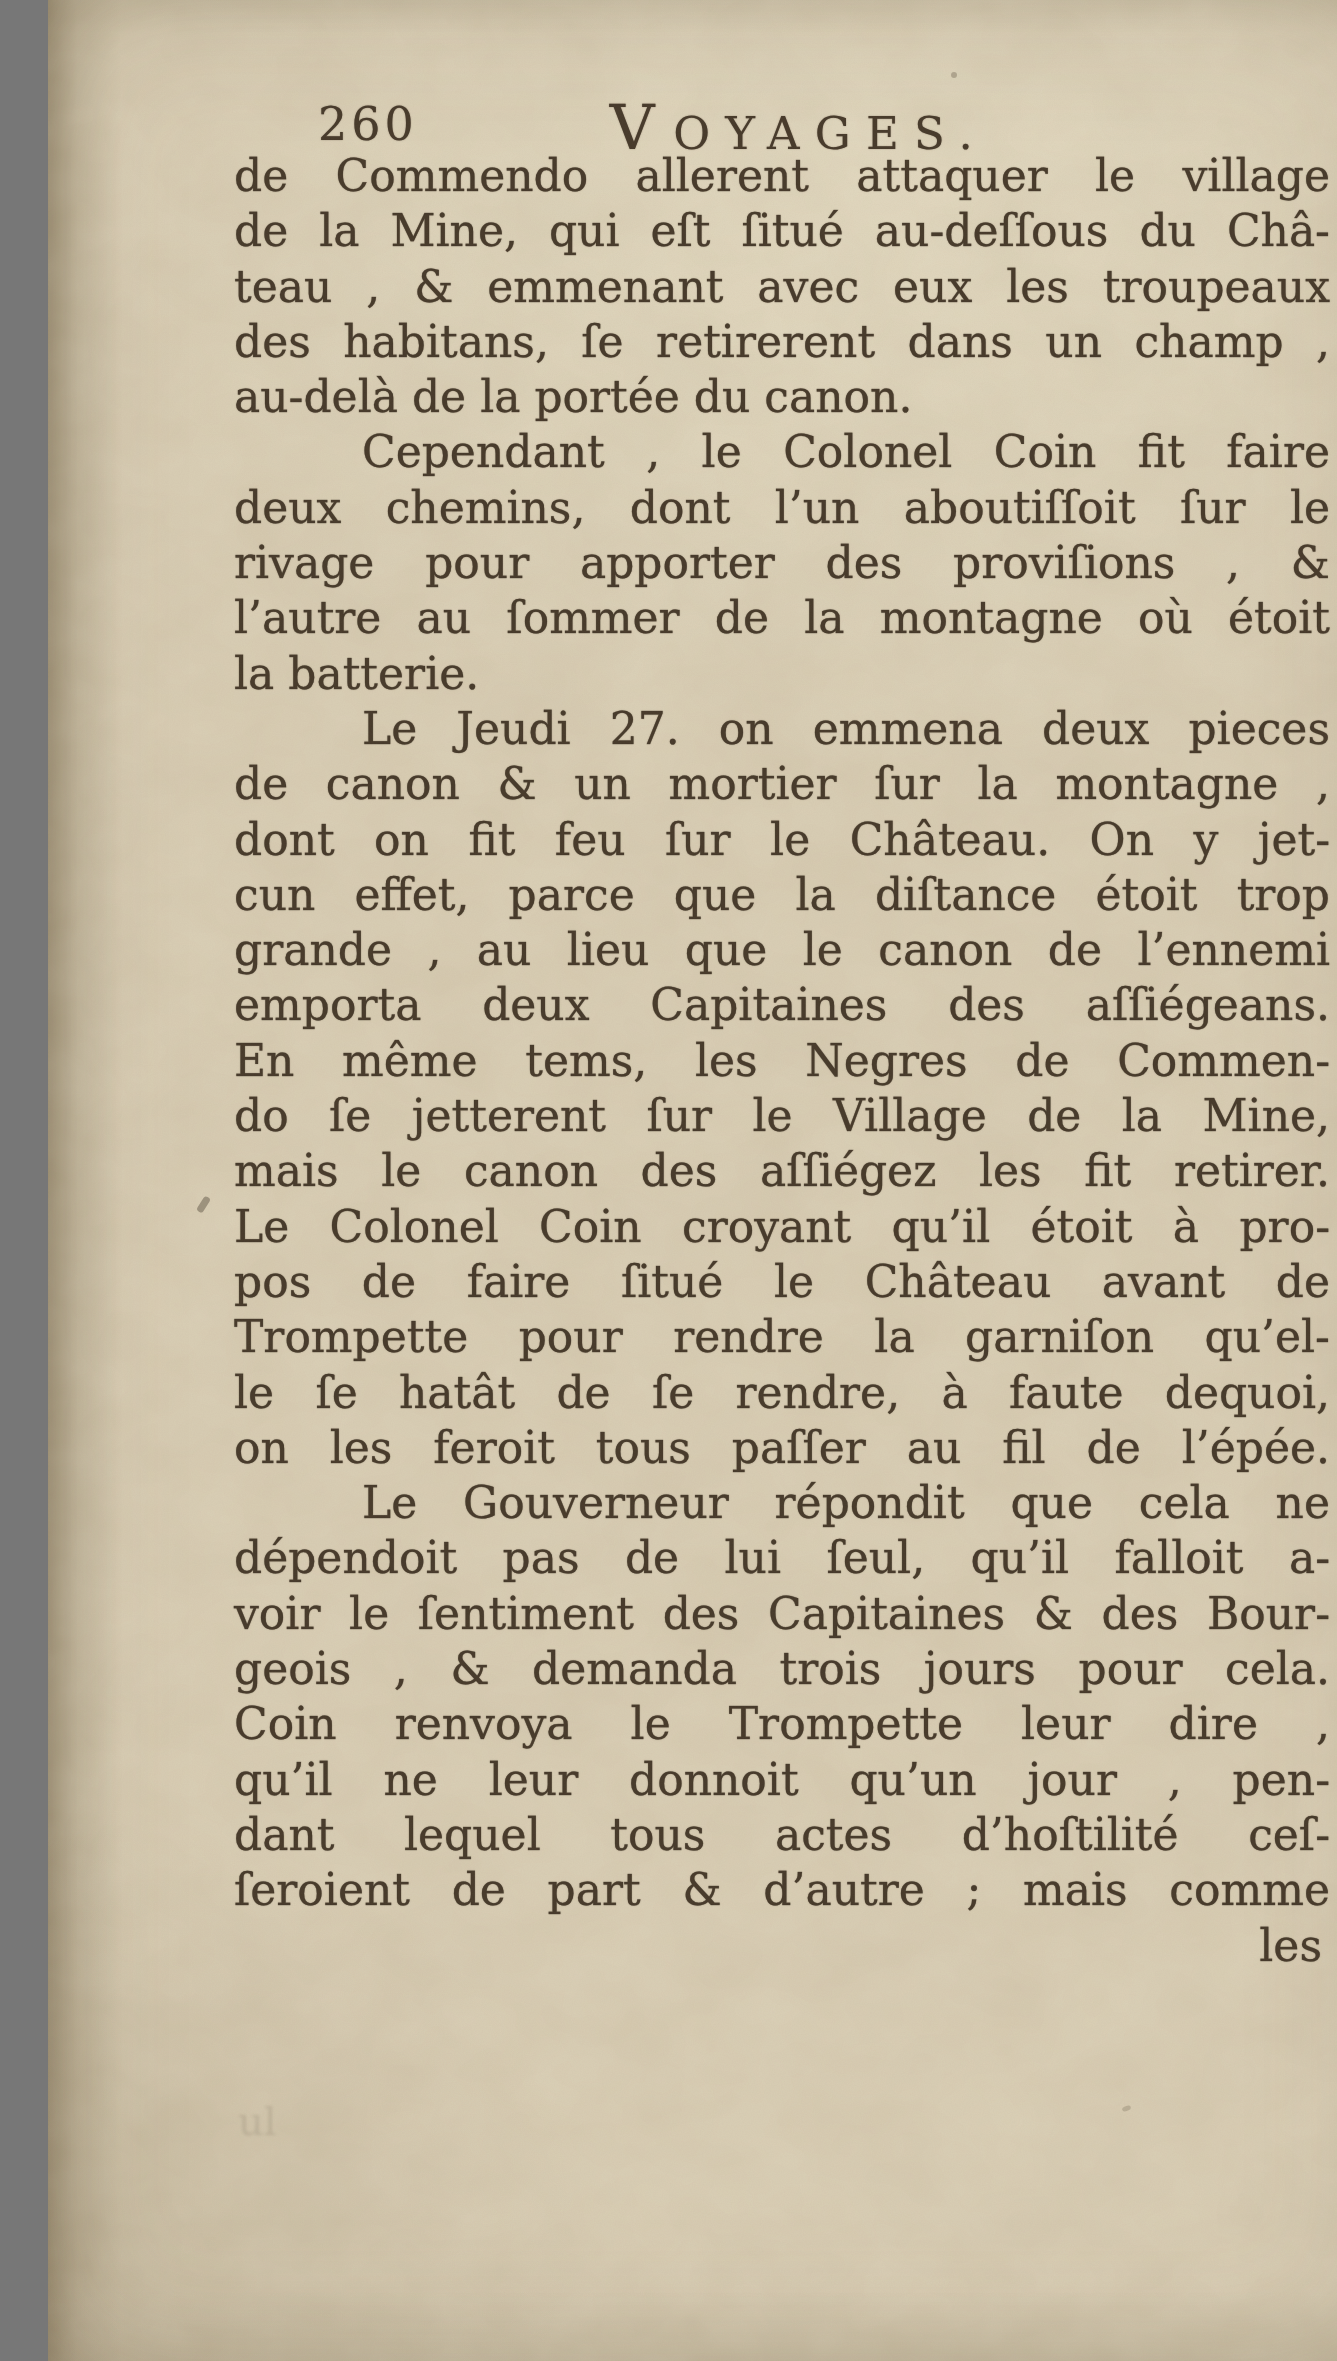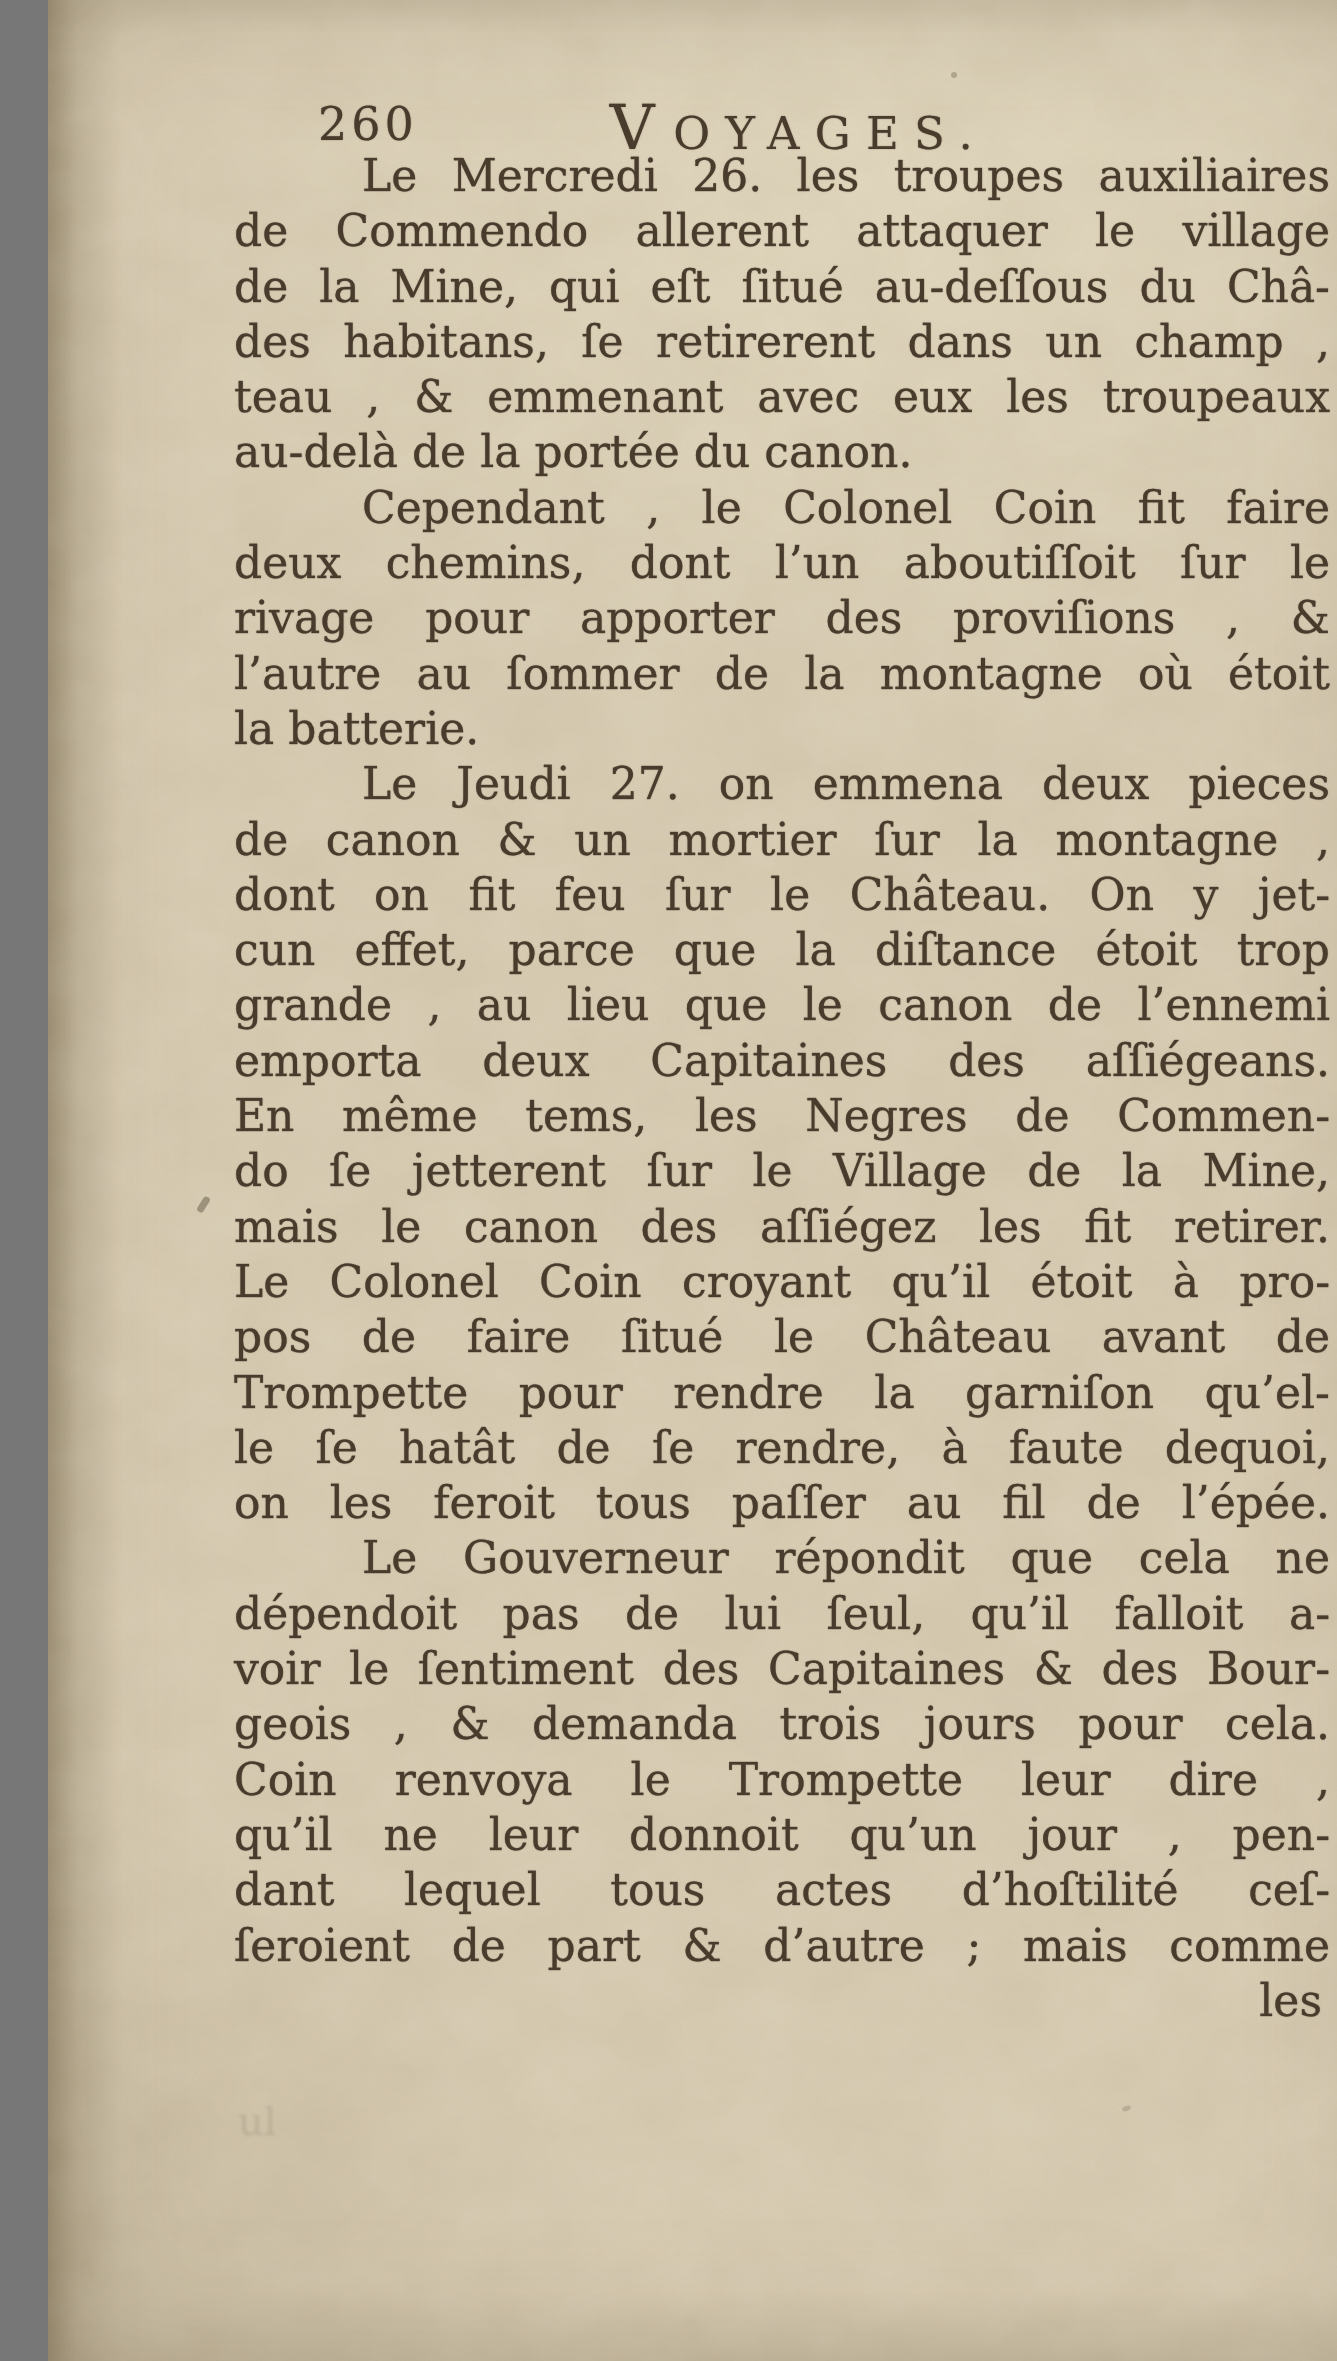--- a/index.html
+++ b/index.html
@@ -81,25 +81,24 @@
     <rect width="100%" height="100%" filter="url(#mottle-dark)"></rect>
     <rect width="100%" height="100%" filter="url(#mottle-light)"></rect>
   </svg>
 
   <div class="header">
     <span class="page-number">260</span>
     <span class="running-title">VOYAGES.</span>
   </div>
 
   <div class="text-block">
-      <div class="line indent">Le Mercredi 26. les troupes auxiliaires</div>
       <div class="line">de Commendo allerent attaquer le village</div>
       <div class="line">de la Mine, qui eſt ſitué au-deſſous du Châ-</div>
+      <div class="line">teau , &amp; emmenant avec eux les troupeaux</div>
       <div class="line">des habitans, ſe retirerent dans un champ ,</div>
-      <div class="line">teau , &amp; emmenant avec eux les troupeaux</div>
       <div class="line last">au-delà de la portée du canon.</div>
       <div class="line indent">Cependant , le Colonel Coin fit faire</div>
       <div class="line">deux chemins, dont l’un aboutiſſoit ſur le</div>
       <div class="line">rivage pour apporter des proviſions , &amp;</div>
       <div class="line">l’autre au ſommer de la montagne où étoit</div>
       <div class="line last">la batterie.</div>
       <div class="line indent">Le Jeudi 27. on emmena deux pieces</div>
       <div class="line">de canon &amp; un mortier ſur la montagne ,</div>
       <div class="line">dont on fit feu ſur le Château. On y jet-</div>
       <div class="line">cun effet, parce que la diſtance étoit trop</div>

